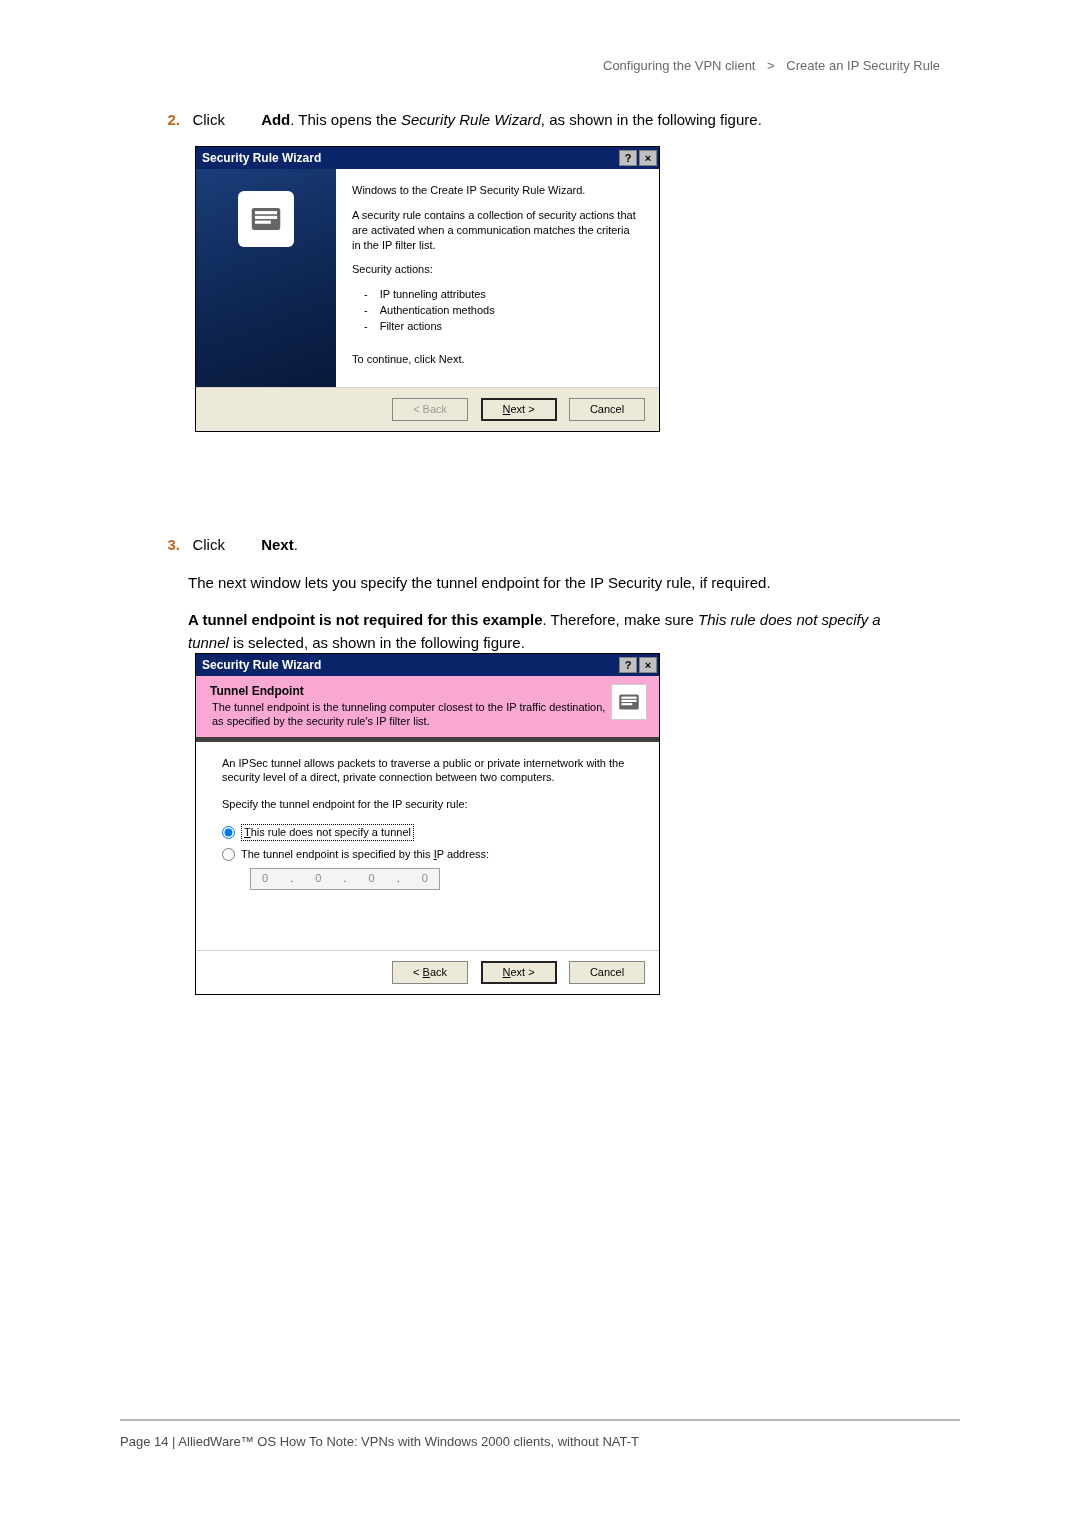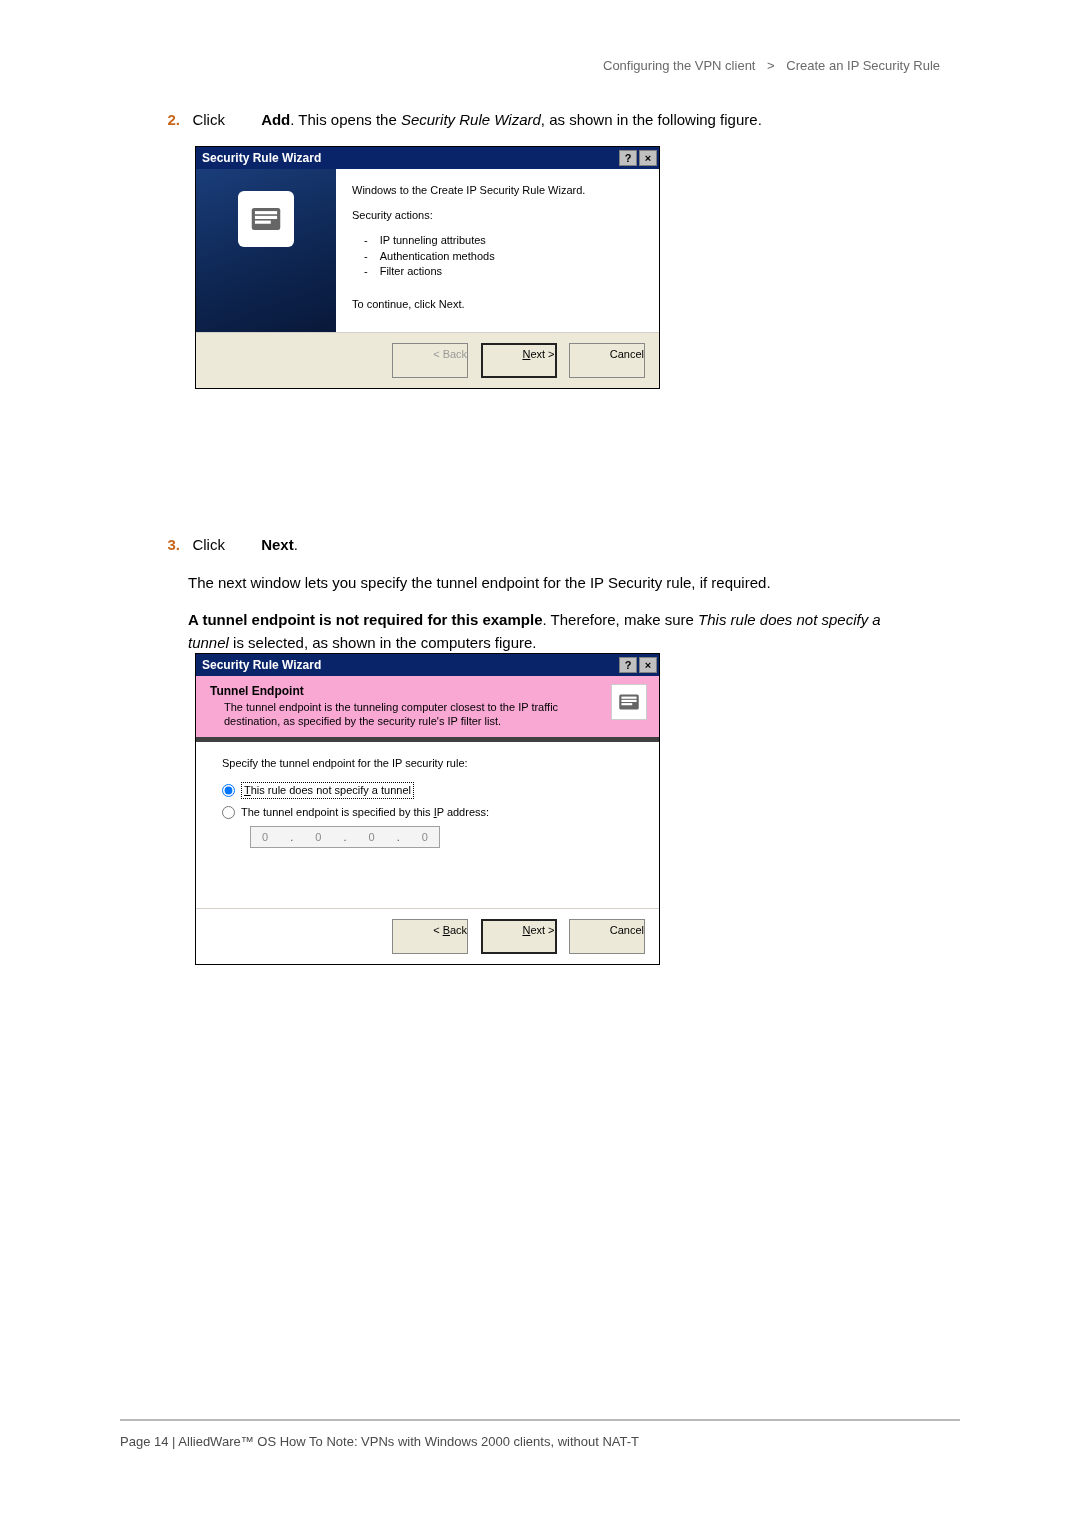--- a/index.html
+++ b/index.html
@@ -119,25 +119,26 @@
   .dialog1-content ul li { margin-bottom: 1px; }
   .dialog-buttons {
     background: #ece9d8;
     padding: 10px 14px;
     text-align: right;
     border-top: 1px solid #d4d0c8;
   }
   .win-btn {
     display: inline-block;
     min-width: 76px;
-    height: 35px;
+    height: 23px;
     line-height: 21px;
     background: #ece9d8;
     border: 1px solid #888;
     font-size: 11px;
+    text-align: center;
     margin-left: 8px;
     font-family: Tahoma, Arial, sans-serif;
     color: #000;
   }
   .win-btn.disabled { color: #9a9a9a; }
   .win-btn.default { border: 2px solid #222; line-height: 19px; }
   .win-btn .ul { text-decoration: underline; }
 
   
   .dialog2 {
@@ -155,21 +156,21 @@
     border-bottom: 5px solid #404040;
     position: relative;
   }
   .dialog2-header .htitle {
     font-size: 12px;
     font-weight: bold;
     margin-bottom: 2px;
   }
   .dialog2-header .hdesc {
     font-size: 11px;
-    margin-left: 14px;
+    margin-left: 2px;
     line-height: 1.3;
     padding-right: 36px;
   }
   .dialog2-header .hicon {
     position: absolute;
     top: 8px;
     right: 12px;
     width: 36px;
     height: 36px;
     background: #fff;
@@ -255,20 +256,21 @@
         <svg viewBox="0 0 48 48">
             <rect x="6" y="10" width="36" height="28" rx="3" fill="#666"></rect>
             <rect x="10" y="14" width="28" height="4" fill="#fff"></rect>
             <rect x="10" y="20" width="28" height="4" fill="#fff"></rect>
             <rect x="10" y="26" width="20" height="4" fill="#fff"></rect>
           </svg>
       </div>
     </div>
     <div class="dialog1-content">
       <p>Windows to the Create IP Security Rule Wizard.</p>
+      <p>A security rule contains a collection of security actions that are activated when a communication matches the criteria in the IP filter list.</p>
       <p>Security actions:</p>
       <ul>
         <li>IP tunneling attributes</li>
         <li>Authentication methods</li>
         <li>Filter actions</li>
       </ul>
       <p style="margin-top:18px;">To continue, click Next.</p>
     </div>
   </div>
   <div class="dialog-buttons">
@@ -278,21 +280,21 @@
   </div>
 </div>
 
 <div class="step step3">
   <span class="step-num">3.</span>
   <span class="step-text">
     <span>Click </span><b>Next</b><span>.</span>
   </span>
   <div class="para">The next window lets you specify the tunnel endpoint for the IP Security rule, if required.</div>
   <div class="para">
-    <b>A tunnel endpoint is not required for this example</b><span>. Therefore, make sure </span><i>This rule does not specify a tunnel</i><span> is selected, as shown in the computers figure.</span>
+    <b>A tunnel endpoint is not required for this example</b><span>. Therefore, make sure </span><i>This rule does not specify a tunnel</i><span> is selected, as shown in the following figure.</span>
   </div>
 </div>
 
 <div class="dialog2">
   <div class="titlebar">
     <span>Security Rule Wizard</span>
     <div class="controls">
       <div class="ctrl">?</div>
       <div class="ctrl">×</div>
     </div>
@@ -303,20 +305,21 @@
     <div class="hicon">
       <svg viewBox="0 0 48 48">
           <rect x="6" y="10" width="36" height="28" rx="3" fill="#666"></rect>
           <rect x="10" y="14" width="28" height="4" fill="#fff"></rect>
           <rect x="10" y="20" width="28" height="4" fill="#fff"></rect>
           <rect x="10" y="26" width="20" height="4" fill="#fff"></rect>
         </svg>
     </div>
   </div>
   <div class="dialog2-body">
+    <p>An IPSec tunnel allows packets to traverse a public or private internetwork with the security level of a direct, private connection between two computers.</p>
     <p>Specify the tunnel endpoint for the IP security rule:</p>
     <div class="radio-row sel">
       <input type="radio" checked="" style="">
       <label><span class="ul">T</span><span>his rule does not specify a tunnel</span></label>
     </div>
     <div class="radio-row">
       <input type="radio" style="">
       <label><span>The tunnel endpoint is specified by this </span><span class="ul">I</span><span>P address:</span></label>
     </div>
     <div class="ip-box">

